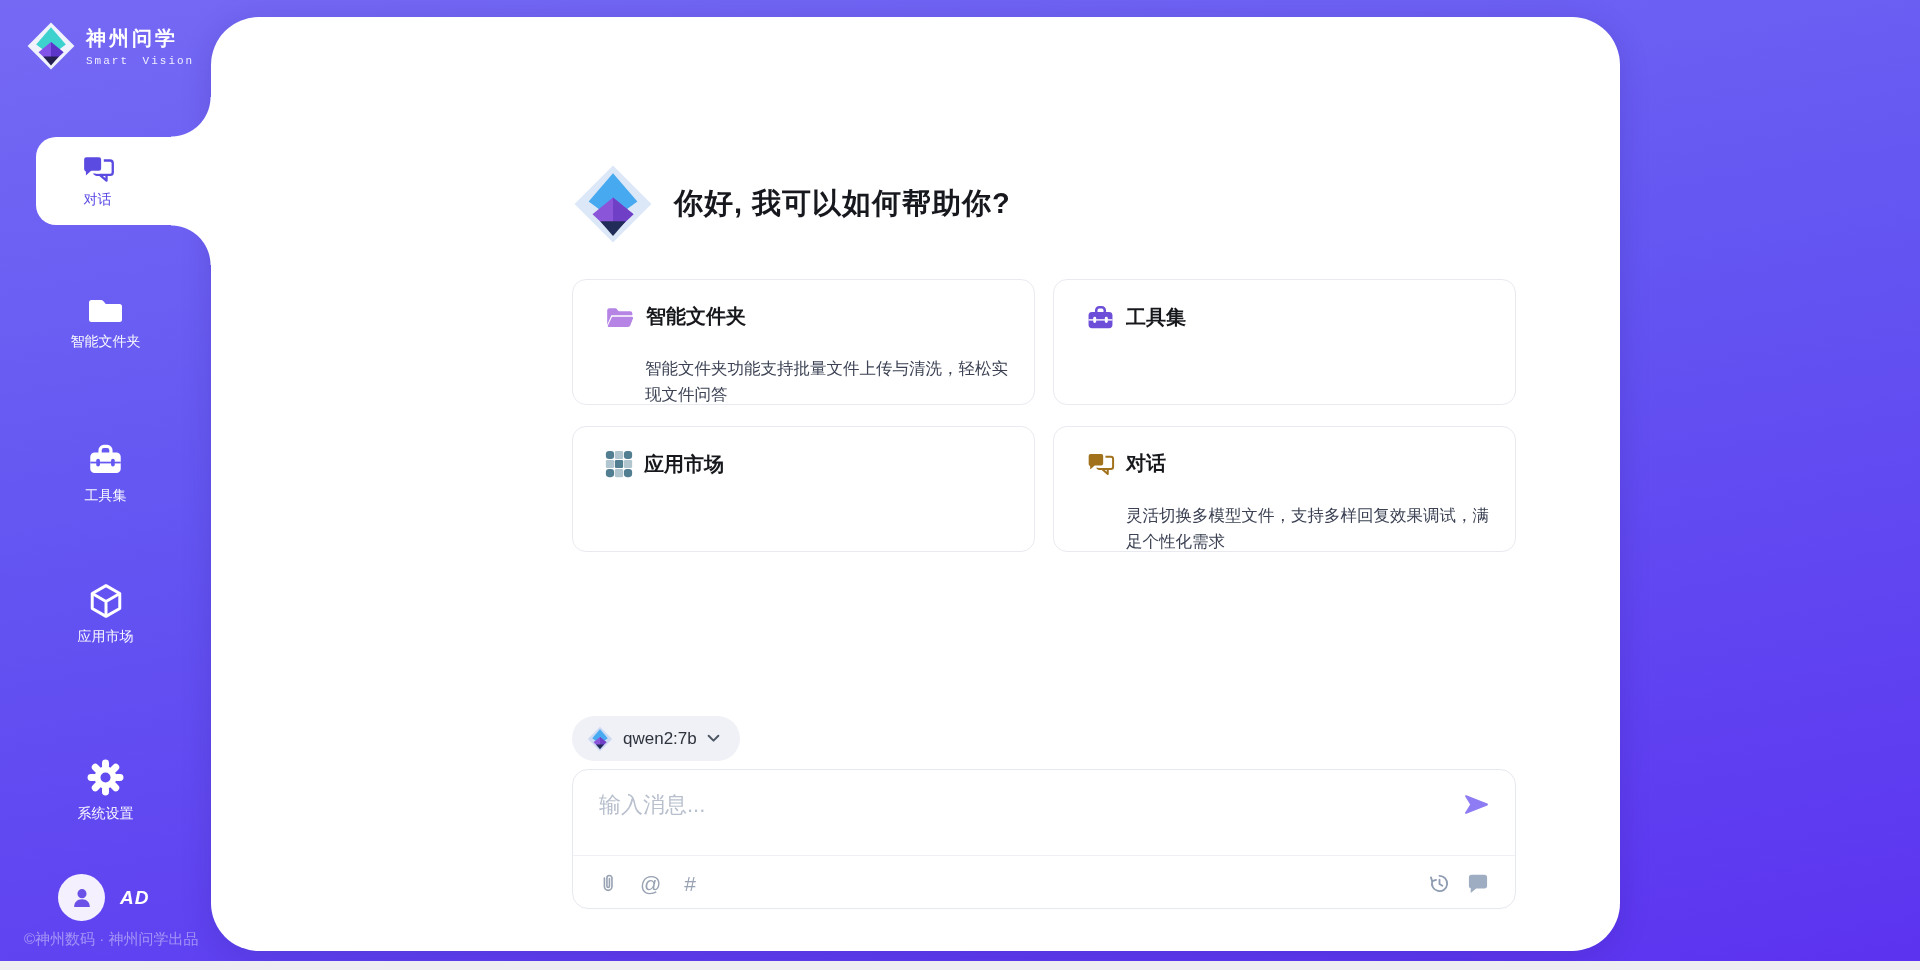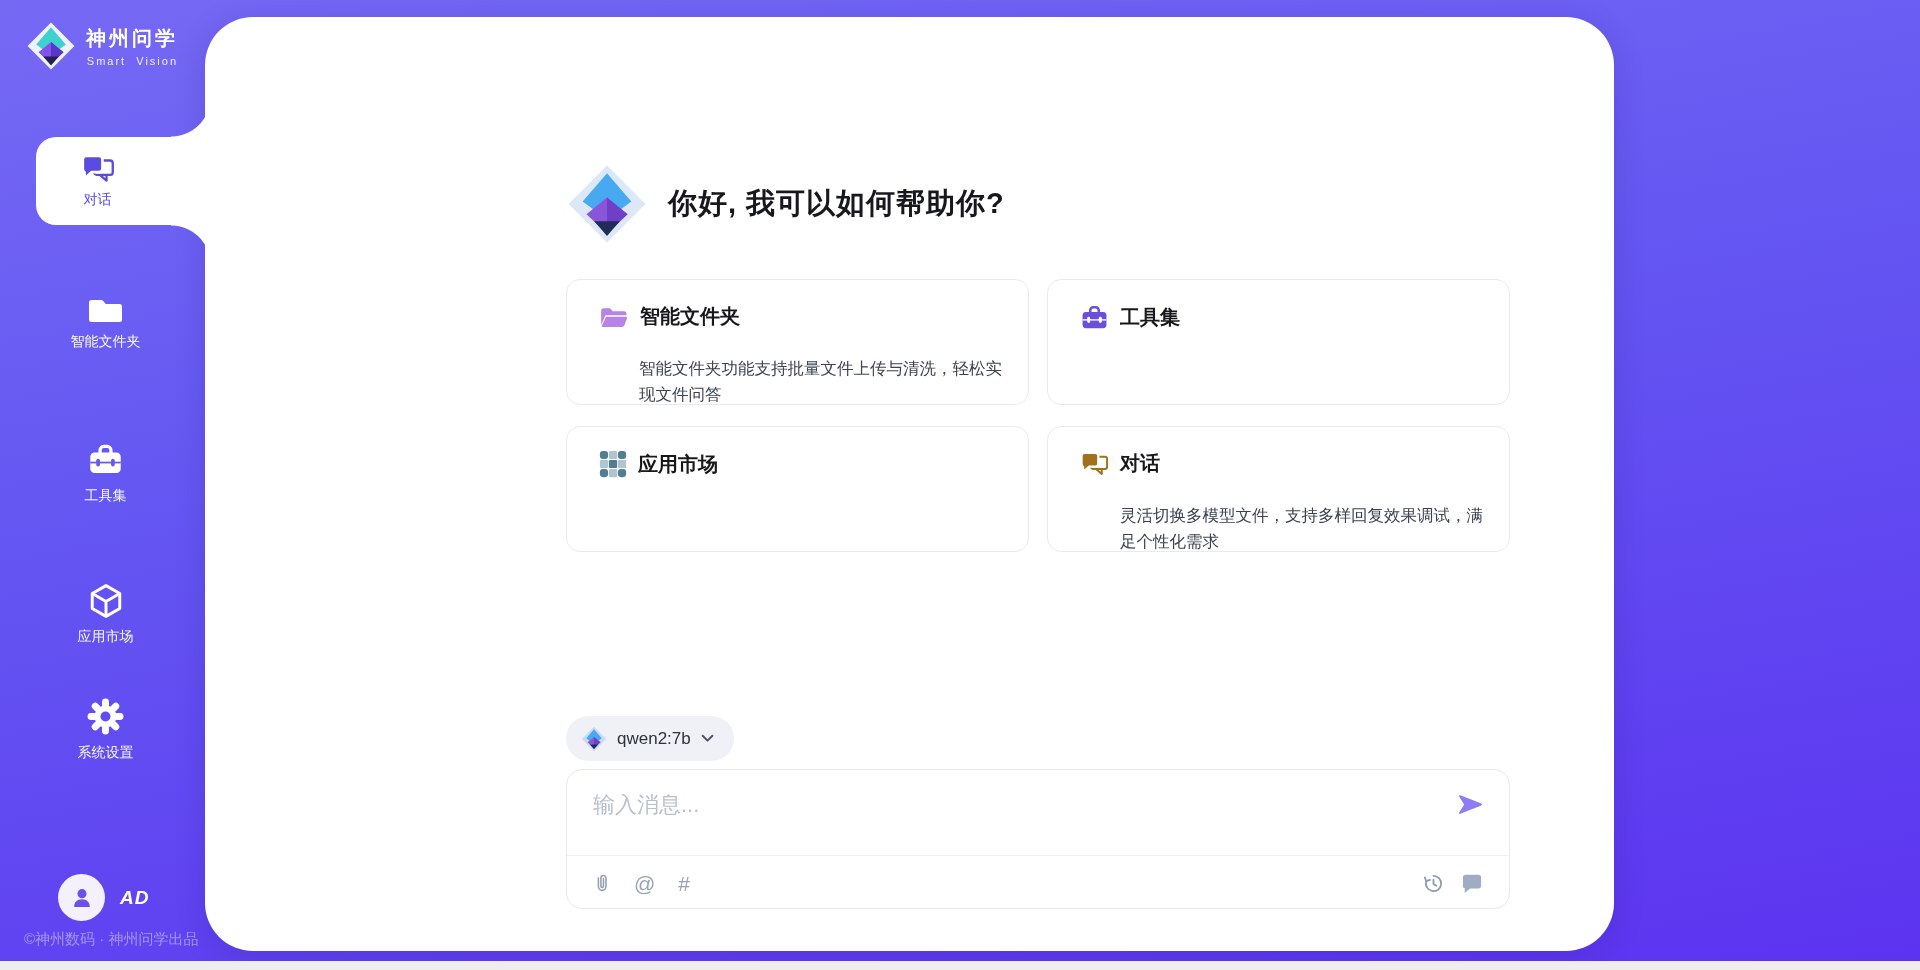--- a/index.html
+++ b/index.html
@@ -9,29 +9,29 @@
     background: linear-gradient(170deg,#7569f4 0%, #6457f2 40%, #5c33f0 100%);
     position:relative;
   }
   svg { display:block; }
 
   
   .bottom-strip { position:absolute; left:0; bottom:0; width:100%; height:9px; background:#ededf2; z-index:6; }
 
   
   .main-panel {
-    position:absolute; left:205px; top:17px; width:1409px; height:934px;
+    position:absolute; left:211px; top:17px; width:1409px; height:934px;
     background:#ffffff; border-radius:48px; z-index:2;
     box-shadow: 0 6px 30px rgba(40,20,120,0.18);
   }
 
   
-  .logo { position:absolute; left:26px; top:21px; display:flex; align-items:center; gap:10px; z-index:3;text-align:right; }
+  .logo { position:absolute; left:26px; top:21px; display:flex; align-items:center; gap:10px; z-index:3; }
   .logo-title { font-size:20px; font-weight:700; color:#fff; letter-spacing:3px; }
-  .logo-sub { font-size:11px; color:#f1efff; letter-spacing:2px; word-spacing:5px; margin-top:3px; font-weight:400; }
+  .logo-sub { font-size:11px; color:#f1efff; letter-spacing:2px; word-spacing:5px; margin-top:3px; font-weight:400;font-family:Liberation Mono, monospace; }
 
   .active-tab {
     position:absolute; left:36px; top:137px; width:175px; height:88px;
     background:#fff; border-radius:20px 0 0 20px; z-index:3;
     display:flex; flex-direction:column; align-items:center; justify-content:center;
     gap:7px; padding-right:52px; cursor:pointer;
   }
   .active-tab::before {
     content:""; position:absolute; right:0; top:-40px; width:40px; height:40px;
     background: radial-gradient(circle at 0 0, rgba(0,0,0,0) 39px, #fff 40px);
@@ -41,21 +41,21 @@
     background: radial-gradient(circle at 0 100%, rgba(0,0,0,0) 39px, #fff 40px);
   }
   .active-tab .tab-label { font-size:14px; color:#5546e6; font-weight:500; }
   .active-tab svg { color:#5b4be0; }
 
   .nav-item {
     position:absolute; left:0; width:211px; display:flex; flex-direction:column;
     align-items:center; gap:9px; z-index:3; cursor:pointer;
   }
   .nav-item .nav-label { font-size:14px; color:rgba(255,255,255,0.96); }
-  .nav-folder { top:296px; } .nav-case { top:441px; } .nav-cube { top:583px; } .nav-gear { top:698px; }
+  .nav-folder { top:296px; } .nav-case { top:441px; } .nav-cube { top:583px; } .nav-gear { top:759px; }
 
   .user { position:absolute; left:58px; top:874px; display:flex; align-items:center; gap:15px; z-index:3; cursor:pointer;font-style:italic; }
   .avatar { width:47px; height:47px; border-radius:50%; background:#f4f0fd; display:flex; align-items:center; justify-content:center; }
   .user-name { font-size:19px; color:#fff; font-weight:600; letter-spacing:1px; }
 
   .copyright { position:absolute; left:24px; top:930px; font-size:15px; color:rgba(255,255,255,0.42); z-index:3; }
 
   
   .hero { position:absolute; left:361px; top:146px; display:flex; align-items:center; gap:20px; }
   .hero-title { font-size:29px; font-weight:700; color:#17181d; letter-spacing:1px; }

